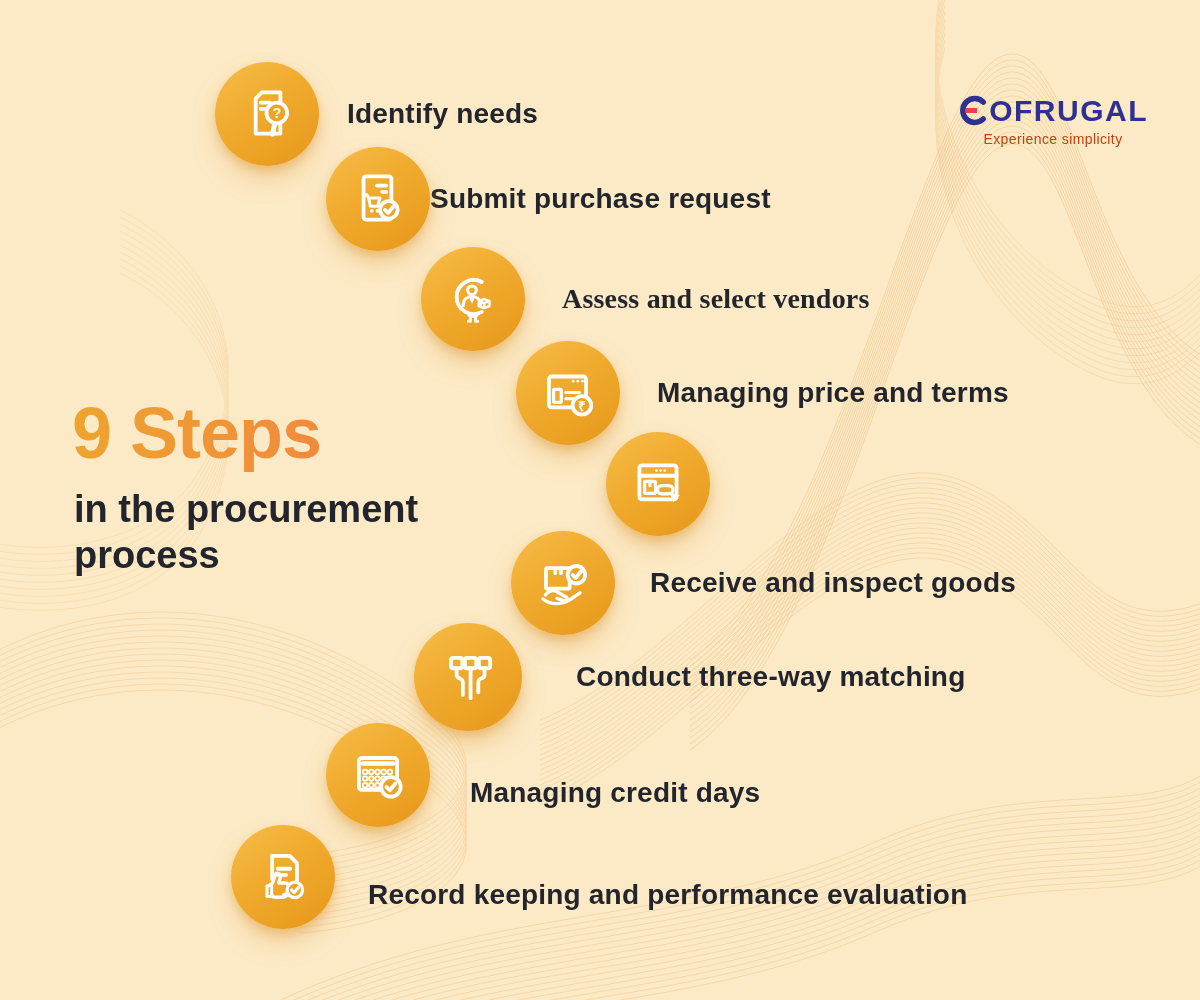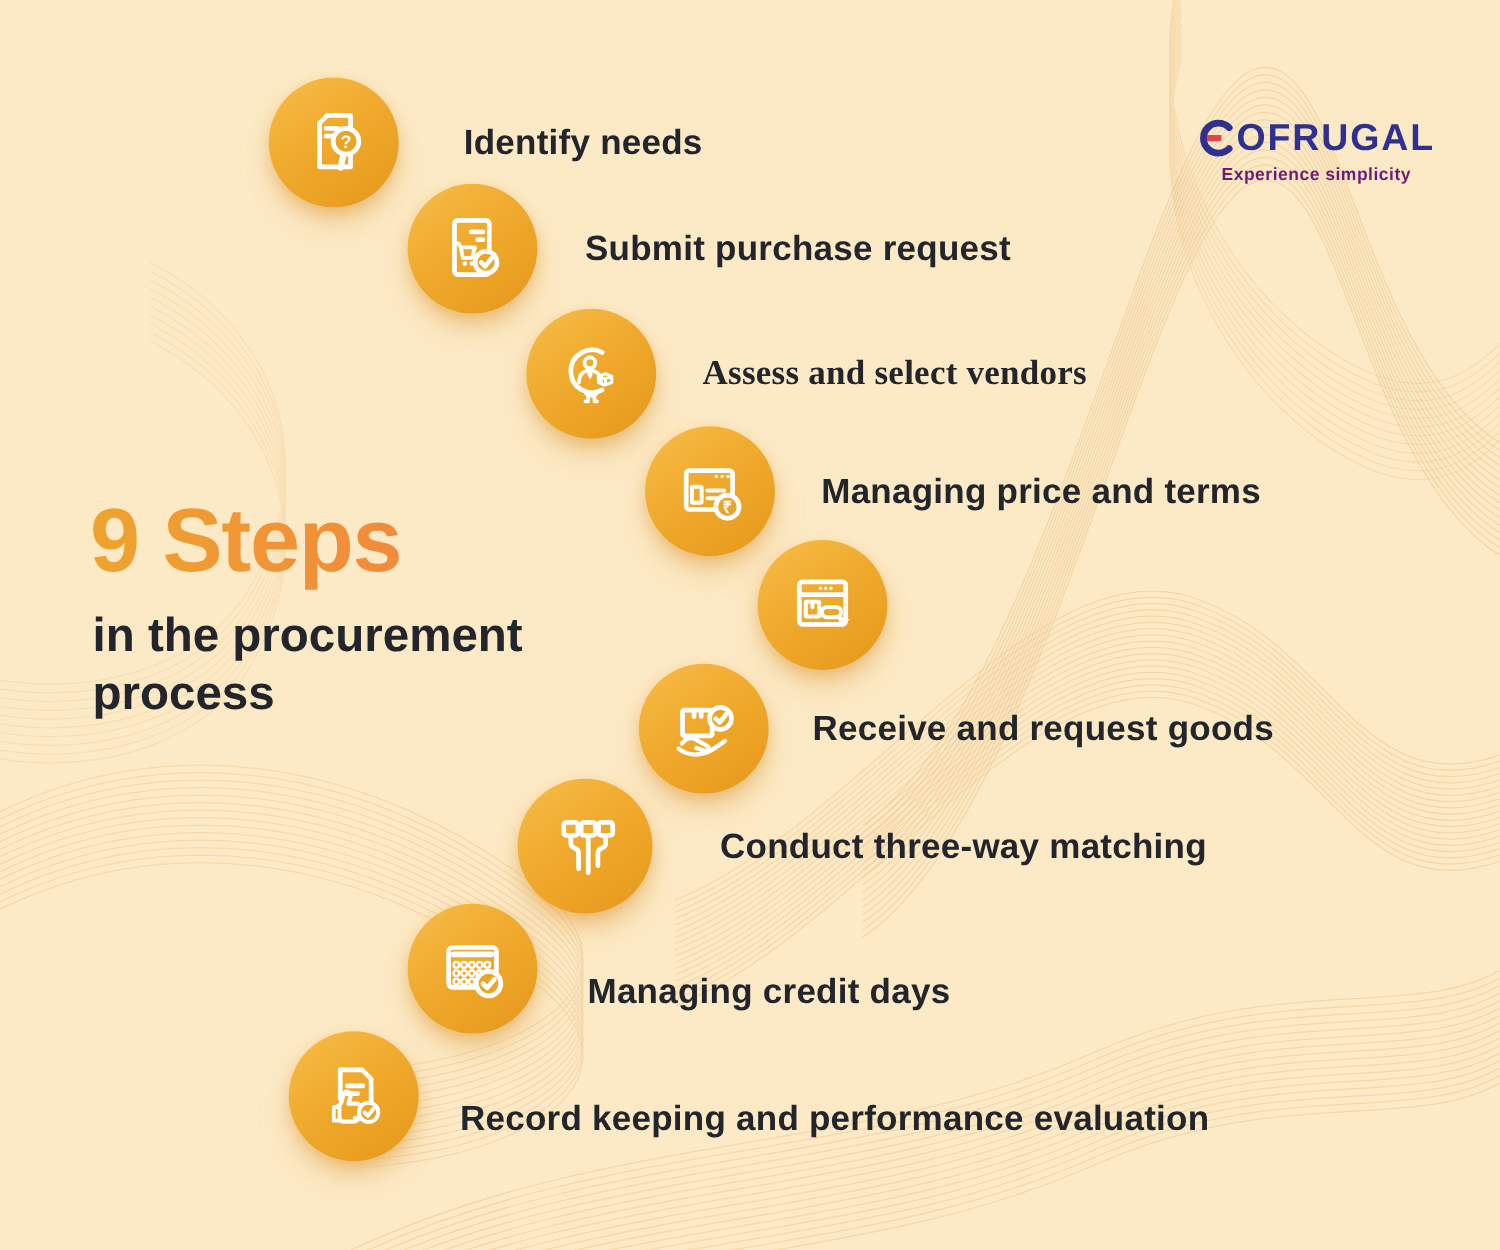--- a/index.html
+++ b/index.html
@@ -12,21 +12,21 @@
   
   .waves{position:absolute;inset:0;z-index:0;}
   
   .logo{position:absolute;top:55px;left:958px;width:190px;z-index:5;text-align:center;}
   .logo-word{display:flex;align-items:center;justify-content:center;gap:1px;margin-top:40px;}
   .logo-g{width:31px;height:31px;display:block;}
   .logo-rest{
     font-size:30px;font-weight:700;letter-spacing:1.5px;color:#2E3192;line-height:1;
   }
   .logo-tagline{
-    margin-top:5px;font-size:14px;font-weight:700;letter-spacing:.4px;color:#701a75;
+    margin-top:5px;font-size:14px;font-weight:400;letter-spacing:.4px;color:#c2410c;
   }
   
   .title-block{position:absolute;left:72px;top:396px;z-index:5;width:450px;}
   .headline{
     margin:0;font-size:72px;font-weight:800;letter-spacing:-1px;line-height:1.05;
     background:linear-gradient(90deg,#EEA42E 0%,#F18A3D 55%,#F4664D 100%);
     -webkit-background-clip:text;background-clip:text;color:transparent;
   }
   .subtitle{
     margin:14px 0 0 2px;font-size:38px;font-weight:800;line-height:1.22;
@@ -42,22 +42,22 @@
   }
   .badge::before{ 
     content:"";position:absolute;left:-14px;top:6px;width:128px;height:122px;border-radius:50%;
     background:radial-gradient(circle,rgba(255,255,255,.55) 0%,rgba(255,255,255,0) 70%);
     z-index:-1;
   }
   .badge svg{width:66px;height:66px;}
   .label{
     font-size:28px;font-weight:700;color:#23252D;letter-spacing:.2px;white-space:nowrap;
   }
-  .step-1{left:215px;top:62px;}  .step-1 .label{margin-left:52px;}
-  .step-2{left:326px;top:147px;} .step-2 .label{margin-left:38px;}
+  .step-1{left:215px;top:62px;}  .step-1 .label{margin-left:28px;}
+  .step-2{left:326px;top:147px;} .step-2 .label{}
   .step-3{left:421px;top:247px;} .step-3 .label{margin-left:37px;font-family:Liberation Serif, serif;}
   .step-4{left:516px;top:341px;} .step-4 .label{margin-left:37px;}
   .step-5{left:606px;top:432px;} .step-5 .label{margin-left:35px;}
   .step-6{left:511px;top:531px;} .step-6 .label{margin-left:35px;}
   .step-7{left:414px;top:623px;} .step-7 .label{margin-left:54px;}
   .step-7 .badge{width:108px;height:108px;}
   .step-8{left:326px;top:723px;} .step-8 .label{margin-left:40px;margin-top:36px;}
   .step-9{left:231px;top:825px;} .step-9 .label{margin-left:33px;margin-top:36px;}
   
   .badge svg *{vector-effect:non-scaling-stroke;}
@@ -272,21 +272,21 @@
   <div class="badge">
     <svg viewBox="0 0 64 64">
       <rect class="ic" x="15.5" y="17.5" width="23" height="20" rx="1.5"></rect>
       <path class="ic" d="M24.5 17.5 v5 M30 17.5 v5"></path>
       <circle class="ic-mask" cx="45" cy="24" r="8.5"></circle>
       <path class="ic" d="M41.3 24.1 l3 3 l5-6.2"></path>
       <path class="ic" d="M15 43.5 c4-5 8-5.5 12-2.5 l7.5 4.3 c2.6 1.5 1 4.6-2 3.7 l-6.3-2" style="stroke-width:3.4"></path>
       <path class="ic" d="M12.5 47.5 c7 5.8 17.5 6 26.5 .5 l9.5-6.5" style="stroke-width:3.4"></path>
     </svg>
   </div>
-  <div class="label">Receive and request goods</div>
+  <div class="label">Receive and inspect goods</div>
 </div>
 
 <div class="step step-7">
   <div class="badge">
     <svg viewBox="0 0 64 64">
       <rect class="ic" x="15.5" y="13.5" width="11" height="10" rx="2"></rect>
       <rect class="ic" x="29" y="13.5" width="11" height="10" rx="2"></rect>
       <rect class="ic" x="42.5" y="13.5" width="11" height="10" rx="2"></rect>
       <path class="ic" d="M21 23.5 v6.5 c0 2.3 1.8 3 3.3 3.5 c1.9 .7 2.7 1.9 2.7 4 v12"></path>
       <path class="ic" d="M34.5 23.5 v29"></path>

